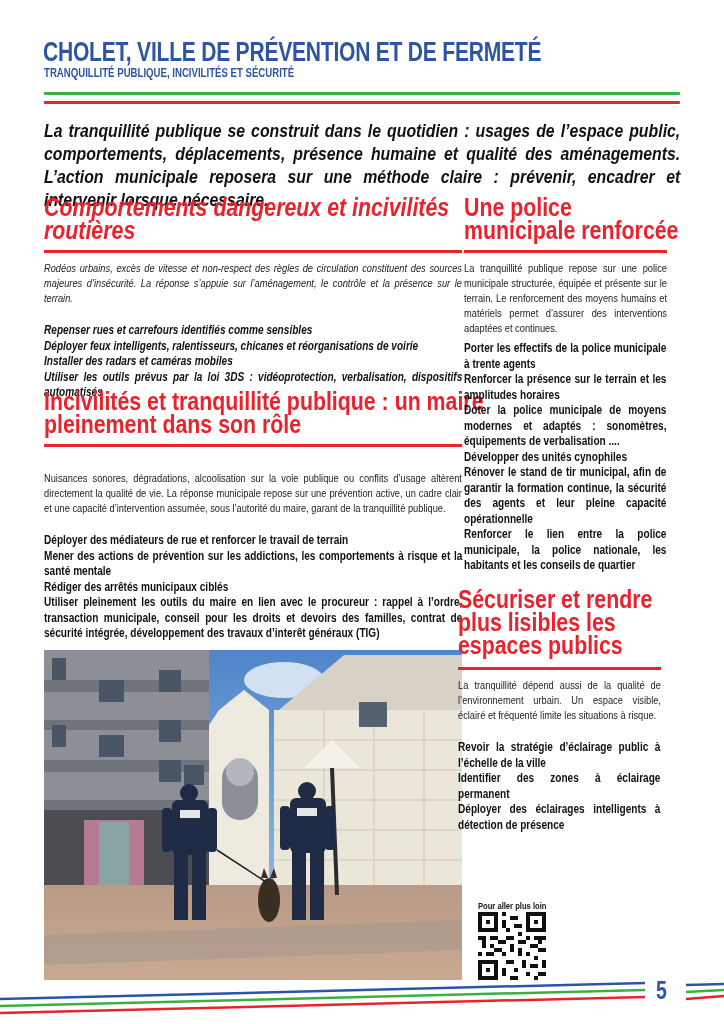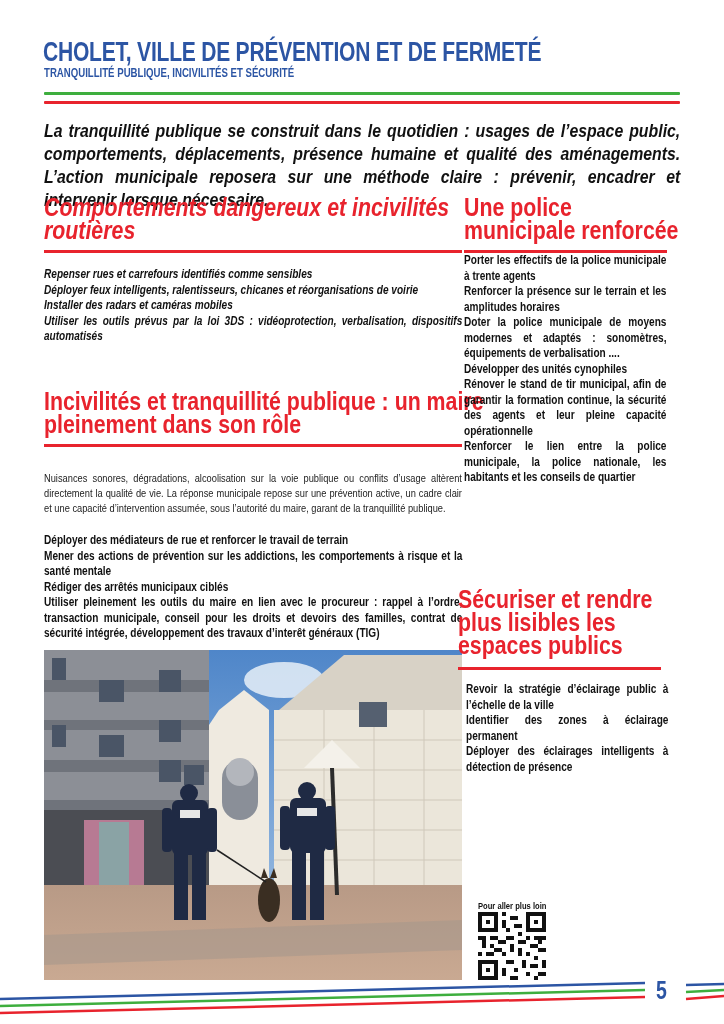--- a/index.html
+++ b/index.html
@@ -82,20 +82,23 @@
 <div class="intro">
   <span class="inner">La tranquillité publique se construit dans le quotidien : usages de l’espace public, comportements, déplacements, présence humaine et qualité des aménagements. L’action municipale reposera sur une méthode claire : prévenir, encadrer et intervenir lorsque nécessaire.</span>
 </div>
 
 <div class="sec1">
   <div class="h-red">
     <div>Comportements dangereux et incivilités</div>
     <div>routières</div>
   </div>
   <div class="h-rule" style="margin-top:8px;"></div>
+  <div class="body-txt" style="margin-top:8px;height:48px;">
+    <span class="inner" style="width:486px;">Rodéos urbains, excès de vitesse et non-respect des règles de circulation constituent des sources majeures d’insécurité. La réponse s’appuie sur l’aménagement, le contrôle et la présence sur le terrain.</span>
+  </div>
   <div class="bold-list" style="margin-top:14px;">
     <span class="inner" style="width:498px;">
       <span class="item">Repenser rues et carrefours identifiés comme sensibles</span>
       <span class="item">Déployer feux intelligents, ralentisseurs, chicanes et réorganisations de voirie</span>
       <span class="item">Installer des radars et caméras mobiles</span>
       <span class="item">Utiliser les outils prévus par la loi 3DS : vidéoprotection, verbalisation, dispositifs automatisés</span>
     </span>
   </div>
 </div>
 
@@ -204,40 +207,46 @@
     <line x1="173" y1="200" x2="222" y2="232" stroke="#222" stroke-width="1.5"></line>
   </svg>
 </div>
 
 <div class="sec3">
   <div class="h-red">
     <div>Une police</div>
     <div>municipale renforcée</div>
   </div>
   <div class="h-rule" style="margin-top:8px;"></div>
+  <div class="body-txt" style="margin-top:8px;height:80px;">
+    <span class="inner" style="width:236px;">La tranquillité publique repose sur une police municipale structurée, équipée et présente sur le terrain. Le renforcement des moyens humains et matériels permet d’assurer des interventions adaptées et continues.</span>
+  </div>
   <div class="bold-list" style="margin-top:0;">
     <span class="inner" style="width:241px;">
       <span class="item">Porter les effectifs de la police municipale à trente agents</span>
       <span class="item">Renforcer la présence sur le terrain et les amplitudes horaires</span>
       <span class="item">Doter la police municipale de moyens modernes et adaptés : sonomètres, équipements de verbalisation ....</span>
       <span class="item">Développer des unités cynophiles</span>
       <span class="item">Rénover le stand de tir municipal, afin de garantir la formation continue, la sécurité des agents et leur pleine capacité opérationnelle</span>
       <span class="item">Renforcer le lien entre la police municipale, la police nationale, les habitants et les conseils de quartier</span>
     </span>
   </div>
 </div>
 
 <div class="sec4">
   <div class="h-red">
     <div>Sécuriser et rendre</div>
     <div>plus lisibles les</div>
     <div>espaces publics</div>
   </div>
   <div class="h-rule" style="margin-top:10px;"></div>
-  <div class="bold-list" style="margin-top:12px;margin-left:8px;">
+  <div class="body-txt" style="margin-top:8px;height:50px;">
+    <span class="inner" style="width:236px;">La tranquillité dépend aussi de la qualité de l’environnement urbain. Un espace visible, éclairé et fréquenté limite les situations à risque.</span>
+  </div>
+  <div class="bold-list" style="margin-top:12px;">
     <span class="inner" style="width:241px;">
       <span class="item">Revoir la stratégie d’éclairage public à l’échelle de la ville</span>
       <span class="item">Identifier des zones à éclairage permanent</span>
       <span class="item">Déployer des éclairages intelligents à détection de présence</span>
     </span>
   </div>
 </div>
 
 <div class="qr-label">Pour aller plus loin</div>
 <div class="qr">

